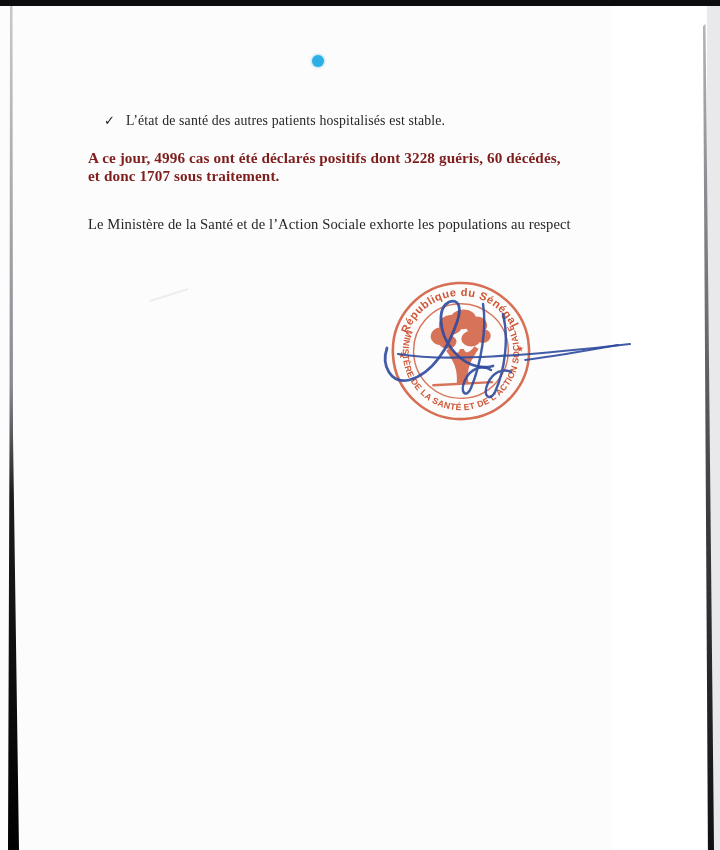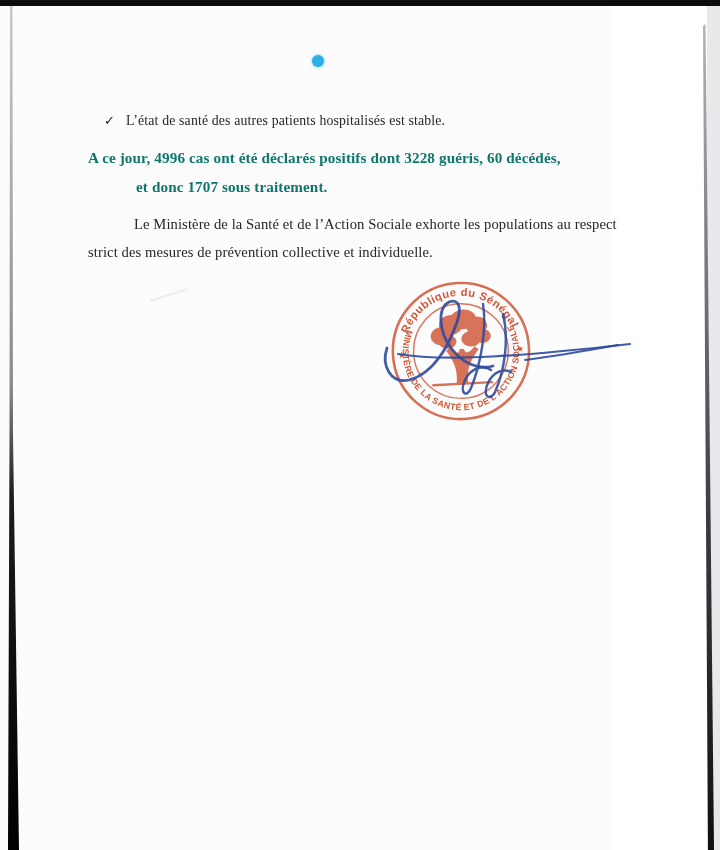--- a/index.html
+++ b/index.html
@@ -15,25 +15,25 @@
   
   #edges{position:absolute;inset:0;pointer-events:none;}
   
   .textline{
     position:absolute;left:88px;width:560px;
     color:var(--text,#262626);
     white-space:nowrap;
   }
   #check-line{left:104px;top:113px;font-size:13.8px;letter-spacing:.15px;}
   #check-line .check{display:inline-block;width:22px;color:#1d1d1d;font-family:"DejaVu Sans",sans-serif;font-size:13px;}
-  .bold-line{font-weight:700;font-size:15.2px;color:#0f766e;letter-spacing:.1px;}
+  .bold-line{font-weight:700;font-size:15.2px;color:#7f1d1d;letter-spacing:.1px;}
   #bold1{top:149px;}
-  #bold2{top:178px;margin-left:48px;}
+  #bold2{top:167px;}
   .para-line{font-size:14.6px;letter-spacing:.1px;}
-  #para1{top:216px;margin-left:46px;}
+  #para1{top:216px;}
   #para2{top:244px;}
   
   #stamp{position:absolute;left:385px;top:278px;width:152px;height:148px;opacity:.93;transform:rotate(-3deg);}
   #stamp .ring{fill:none;stroke:var(--stamp,#cc4a27);}
   #stamp text{fill:var(--stamp,#cc4a27);font-family:"Liberation Sans",sans-serif;}
   #stamp .arc-top{font-size:11.3px;font-weight:700;letter-spacing:.5px;}
   #stamp .arc-bottom{font-size:8.8px;font-weight:700;letter-spacing:.35px;}
   #stamp .tree{fill:var(--stamp,#cc4a27);opacity:.82;}
   
   #signature{position:absolute;left:375px;top:288px;width:260px;height:125px;}
@@ -52,21 +52,20 @@
 <div id="page">
 
   <div class="textline" id="check-line">
     <span class="check">✓</span><span>L’état de santé des autres patients hospitalisés est stable.</span>
   </div>
 
   <div class="textline bold-line" id="bold1">A ce jour, 4996 cas ont été déclarés positifs dont 3228 guéris, 60 décédés,</div>
   <div class="textline bold-line" id="bold2">et donc 1707 sous traitement.</div>
 
   <div class="textline para-line" id="para1">Le Ministère de la Santé et de l’Action Sociale exhorte les populations au respect</div>
-  <div class="textline para-line" id="para2">strict des mesures de prévention collective et individuelle.</div>
 
   <svg id="smudge" viewBox="0 0 42 16">
     <line x1="2" y1="14" x2="40" y2="2" stroke="rgba(0,0,0,0.06)" stroke-width="2"></line>
   </svg>
 
   <svg id="stamp" viewBox="0 0 150 150">
     <circle class="ring" cx="75" cy="74" r="69" stroke-width="2.6" opacity=".85"></circle>
     <circle class="ring" cx="75" cy="74" r="48" stroke-width="1.5" opacity=".8"></circle>
     <defs>
       <path id="arcTop" d="M 18.9 65.1 A 57 57 0 0 1 131.1 65.1" fill="none"></path>

